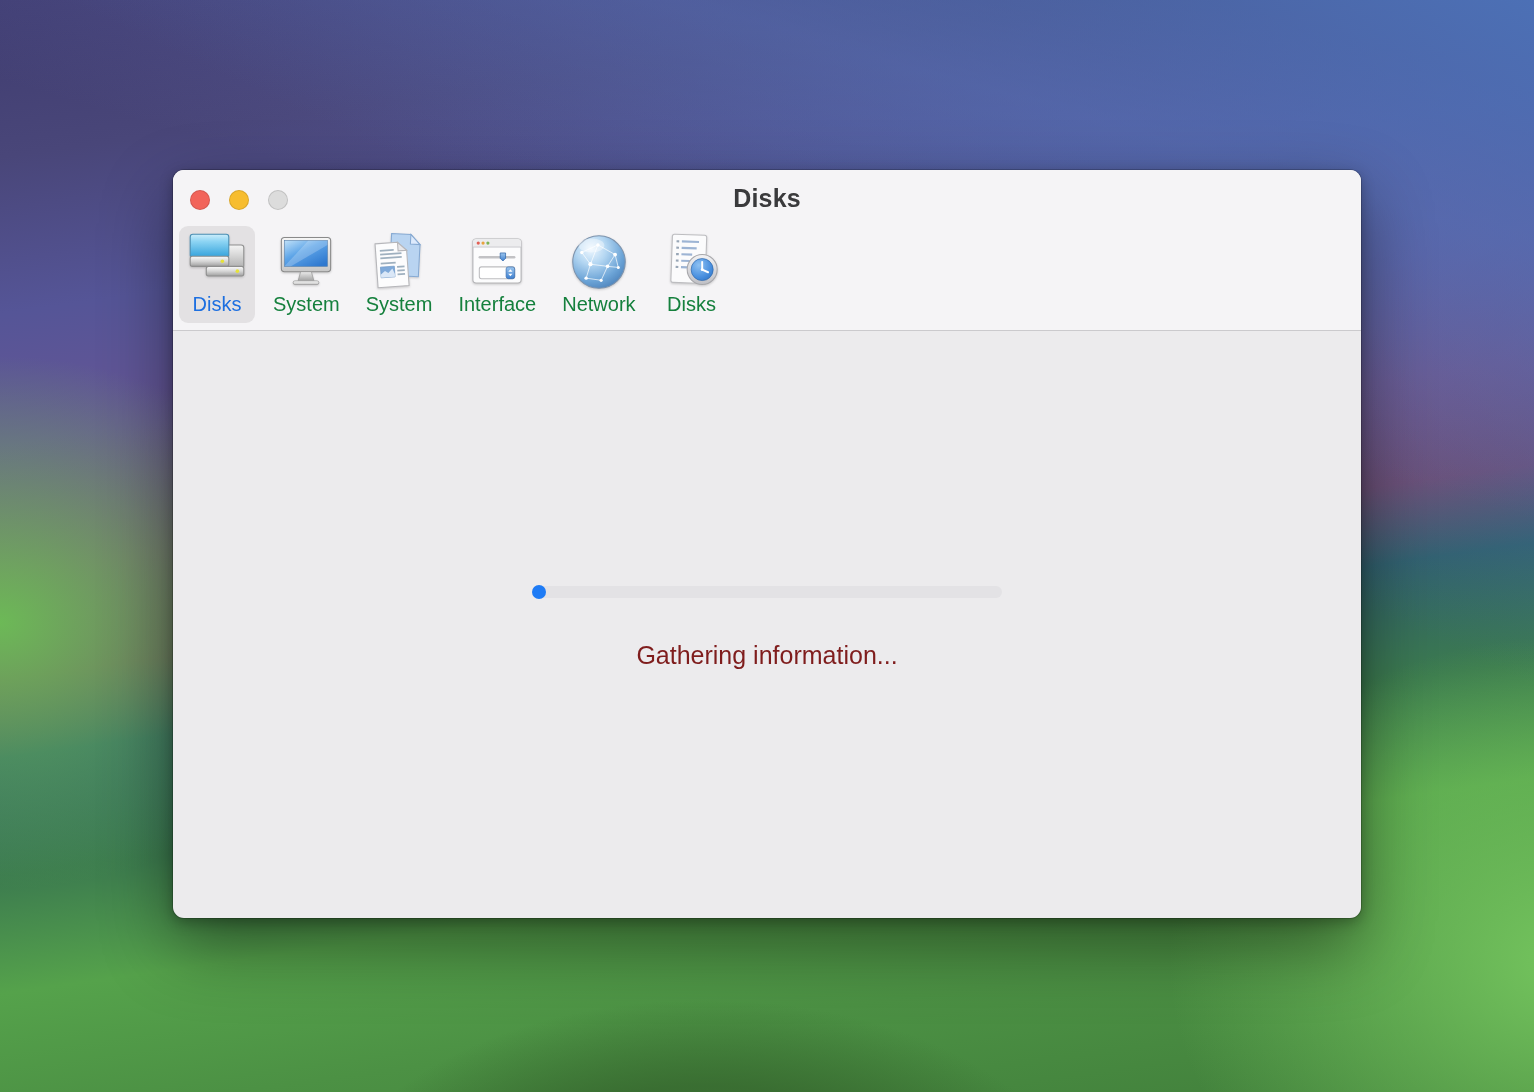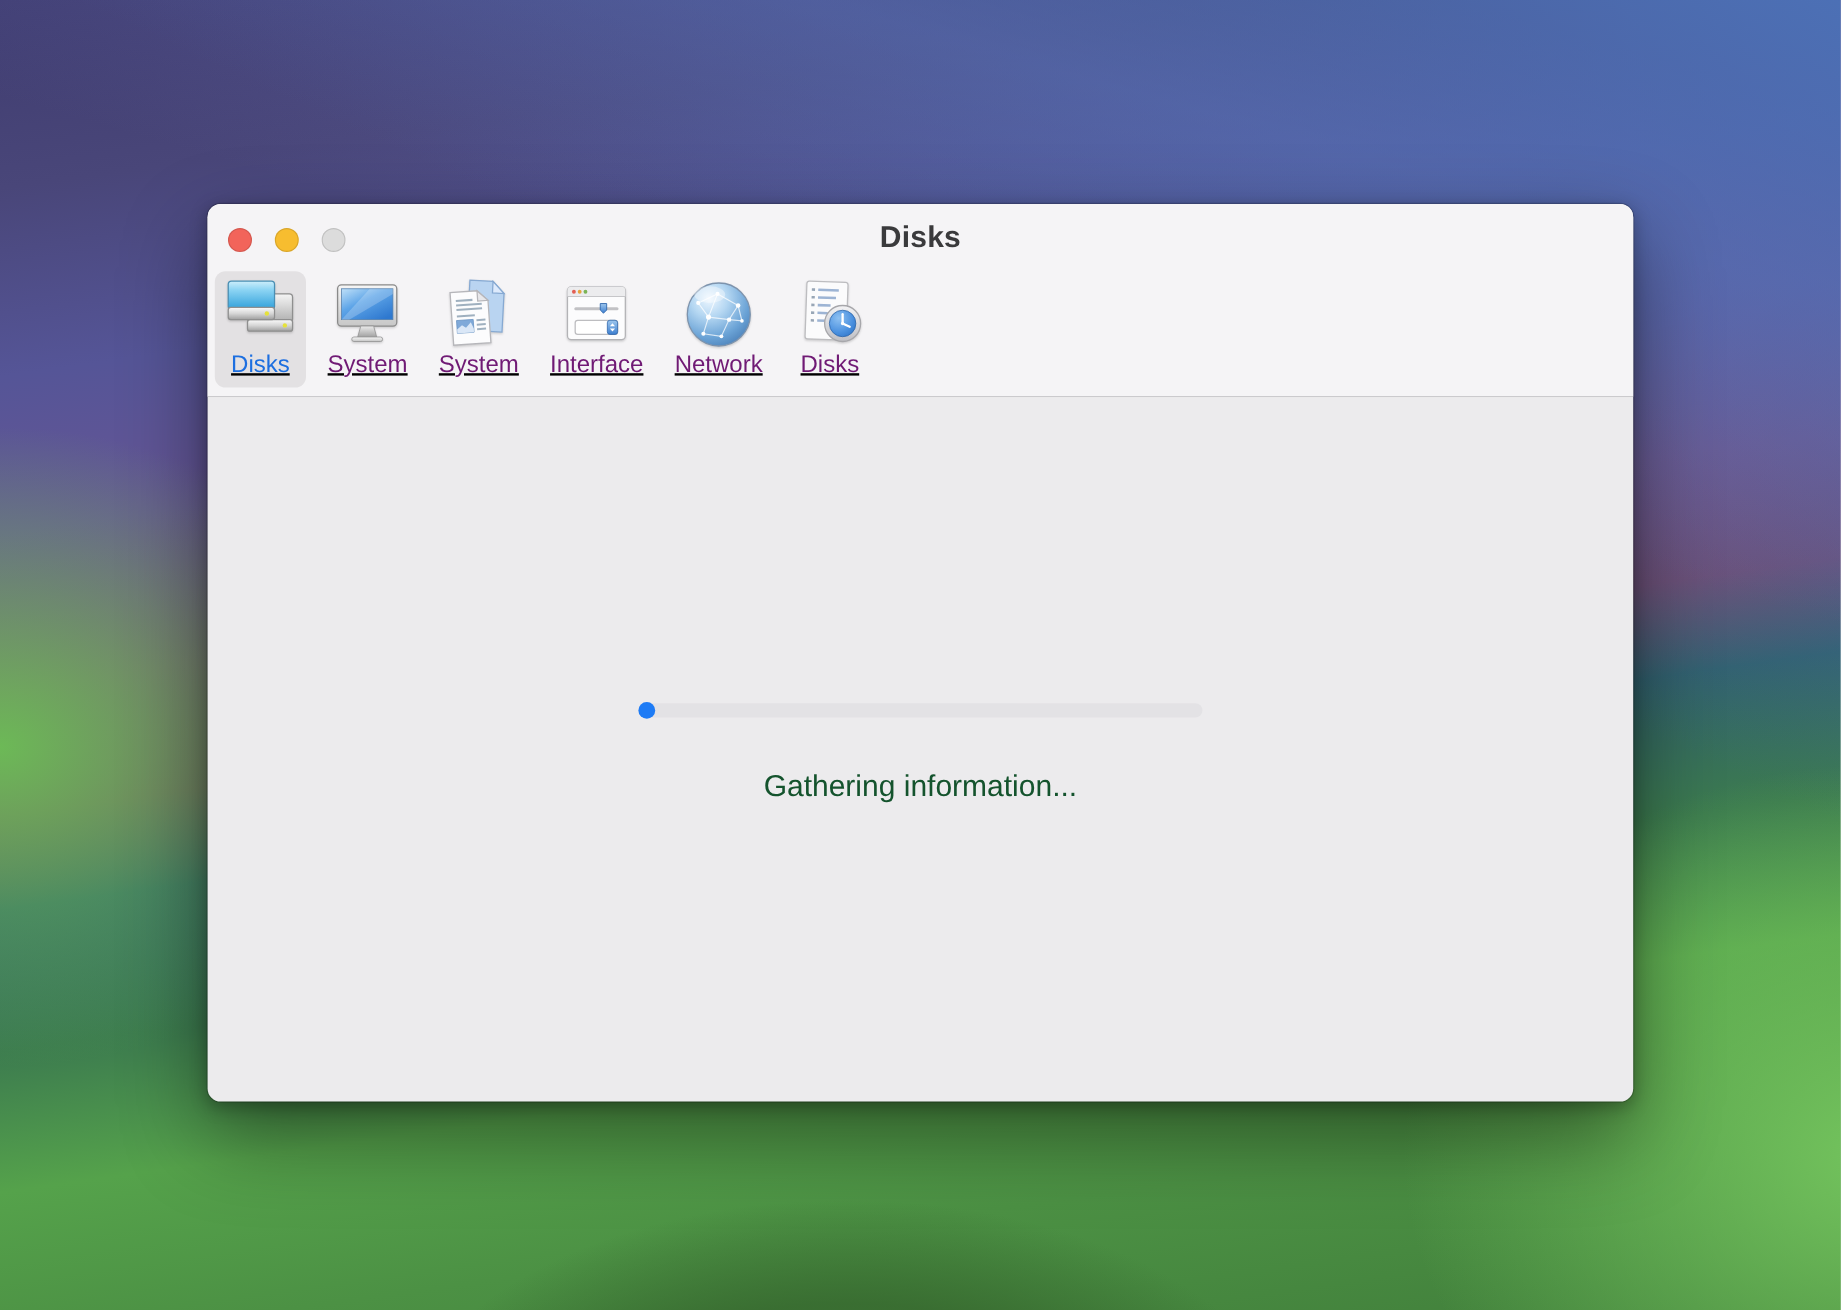--- a/index.html
+++ b/index.html
@@ -23,21 +23,20 @@
         #3F3C70 0%, #494679 12%, #555597 24%, #665595 34%,
         #784F7F 44%, #714A6C 52%, #30606A 58%, #3C7B4F 67%,
         #55A24B 76%, #4C9144 86%, #417F3B 100%);
   }
 
   
   .window{
     position:absolute;left:173px;top:170px;width:1188px;height:748px;
     border-radius:11px;background:#ECEBED;
     box-shadow:0 0 0 1px rgba(0,0,0,.18), 0 28px 70px rgba(0,0,0,.45), 0 4px 14px rgba(0,0,0,.28);
-    text-decoration:underline;
   }
   .window-header{
     position:relative;height:160px;border-radius:11px 11px 0 0;
     background:#F5F4F6;border-bottom:1px solid #CBCACD;
   }
   .titlebar{position:relative;height:52px;}
   .traffic-light{
     position:absolute;top:20px;width:20px;height:20px;border-radius:50%;
     box-shadow:inset 0 0 0 1px rgba(0,0,0,.12);border:0;padding:0;cursor:default;
   }
@@ -54,35 +53,35 @@
     display:flex;align-items:flex-start;gap:10px;
     padding:4px 0 0 6px;
   }
   .tb-item{
     display:flex;flex-direction:column;align-items:center;
     min-width:60px;padding:5px 8px 7px;border-radius:9px;cursor:default;
   }
   .tb-item.selected{background:#E3E1E3;}
   .tb-icon{width:60px;height:60px;flex:0 0 auto;filter:drop-shadow(0 1px 1px rgba(0,0,0,.18));}
   .tb-icon svg{width:60px;height:60px;display:block;}
-  .tb-label{margin-top:2px;font-size:20px;color:#701a75;white-space:nowrap;}
+  .tb-label{margin-top:2px;font-size:20px;color:#15803d;white-space:nowrap;}
 
   
   .content{position:relative;height:587px;}
   .progress-track{
     position:absolute;left:359px;top:255px;width:470px;height:12px;border-radius:6px;
     background:#E3E2E5;
   }
   .progress-fill{
     position:absolute;left:0px;top:-1px;height:14px;min-width:14px;border-radius:7px;
     background:#1E7BF5;
   }
   .status-text{
     position:absolute;left:0;right:0;top:310px;text-align:center;
-    font-size:25px;color:#14532d;
+    font-size:25px;color:#7f1d1d;
   }
 </style>
 </head>
 <body>
 
 <div class="wallpaper"></div>
 
 <div class="window">
 
   <div class="window-header">

